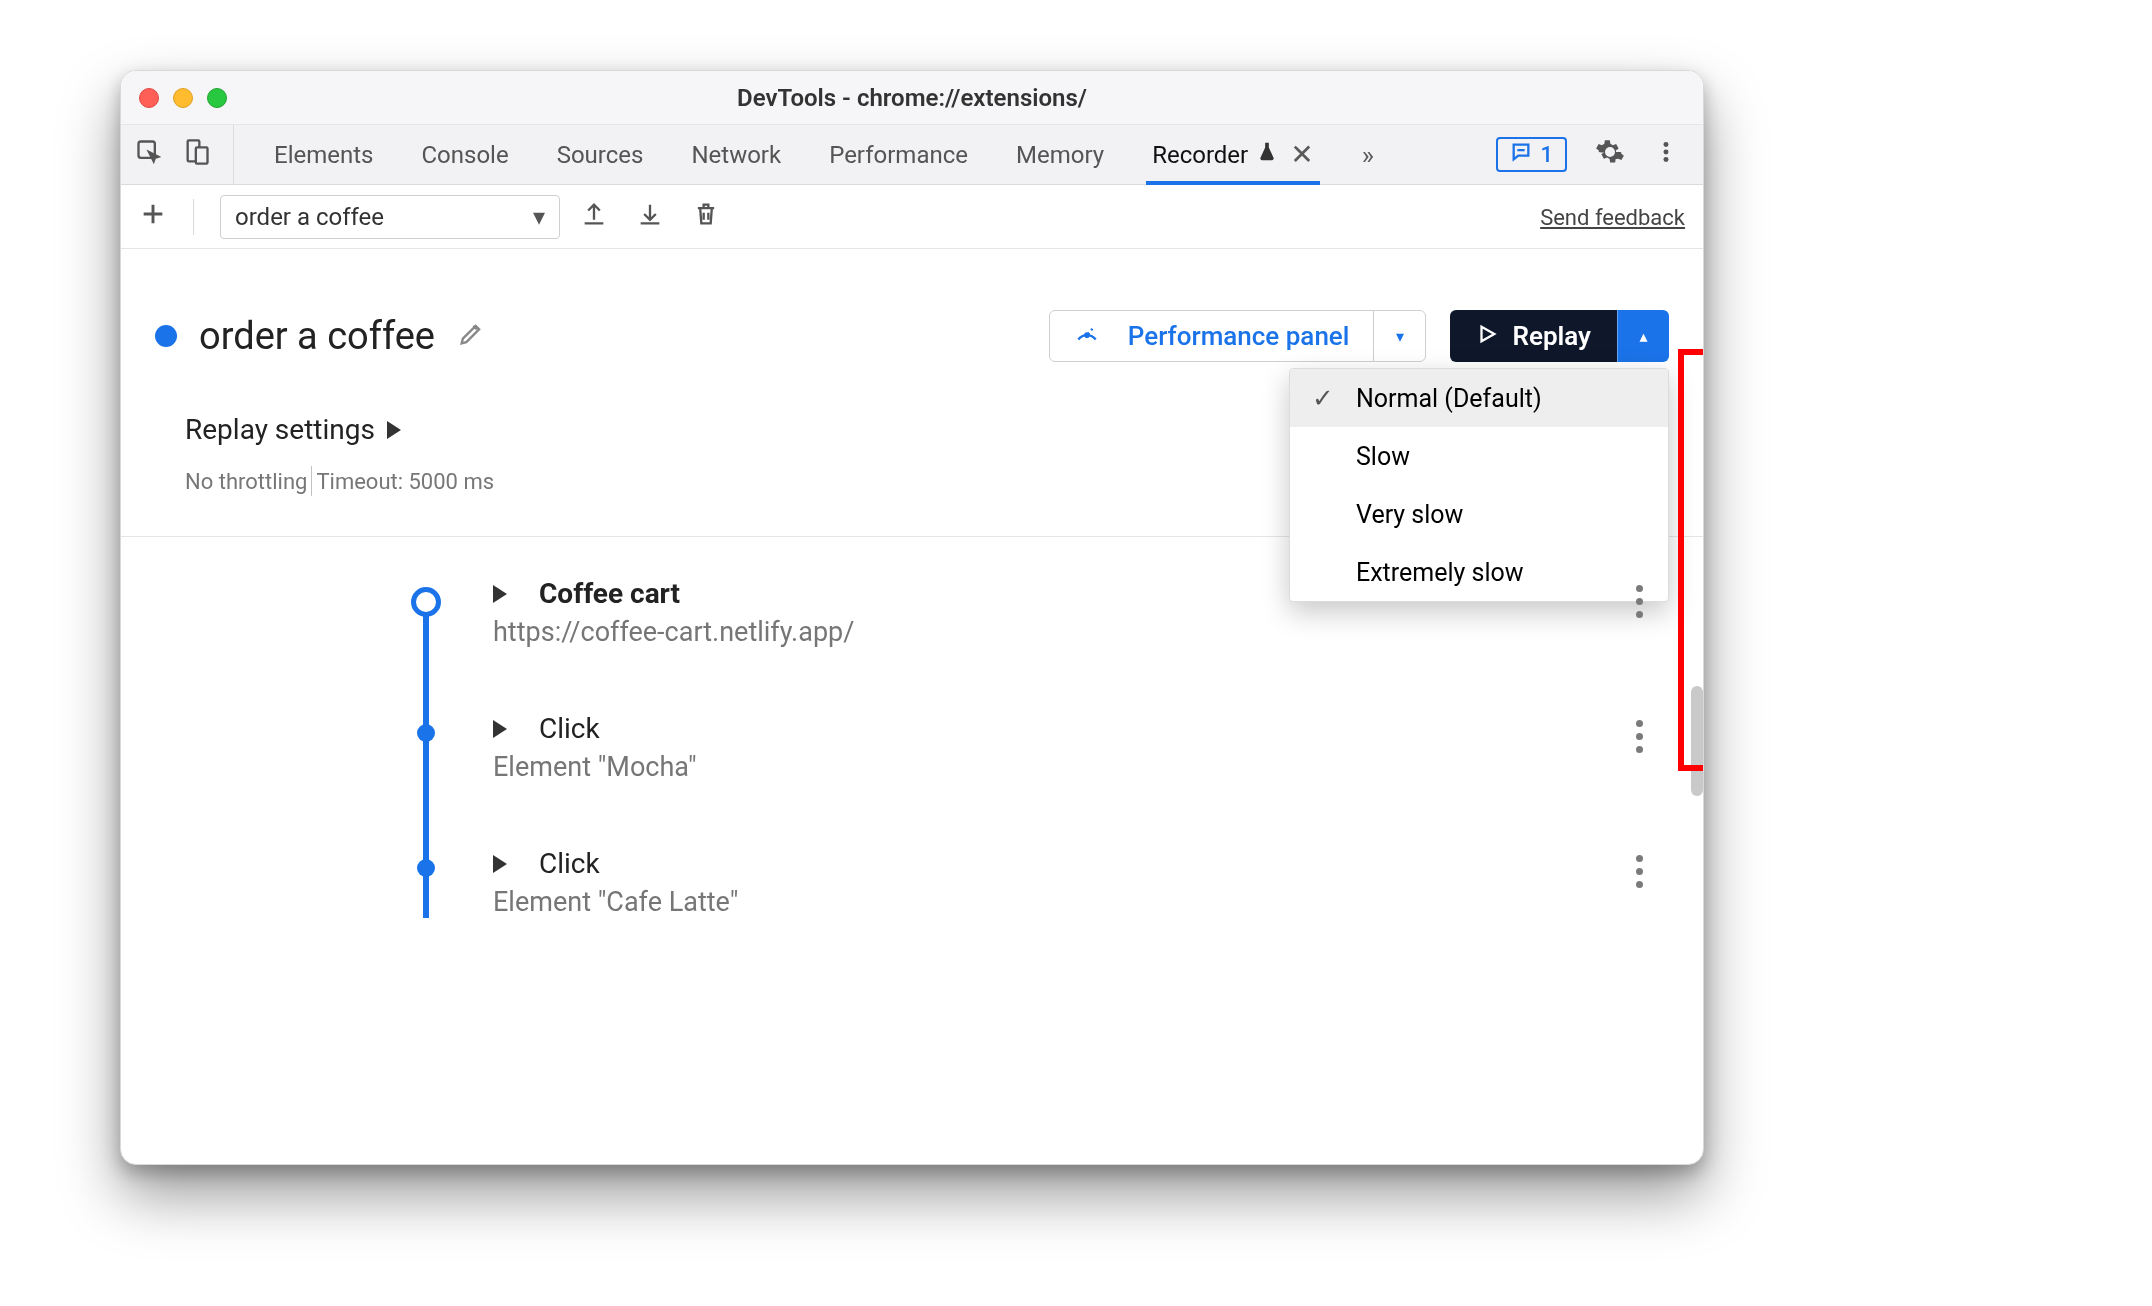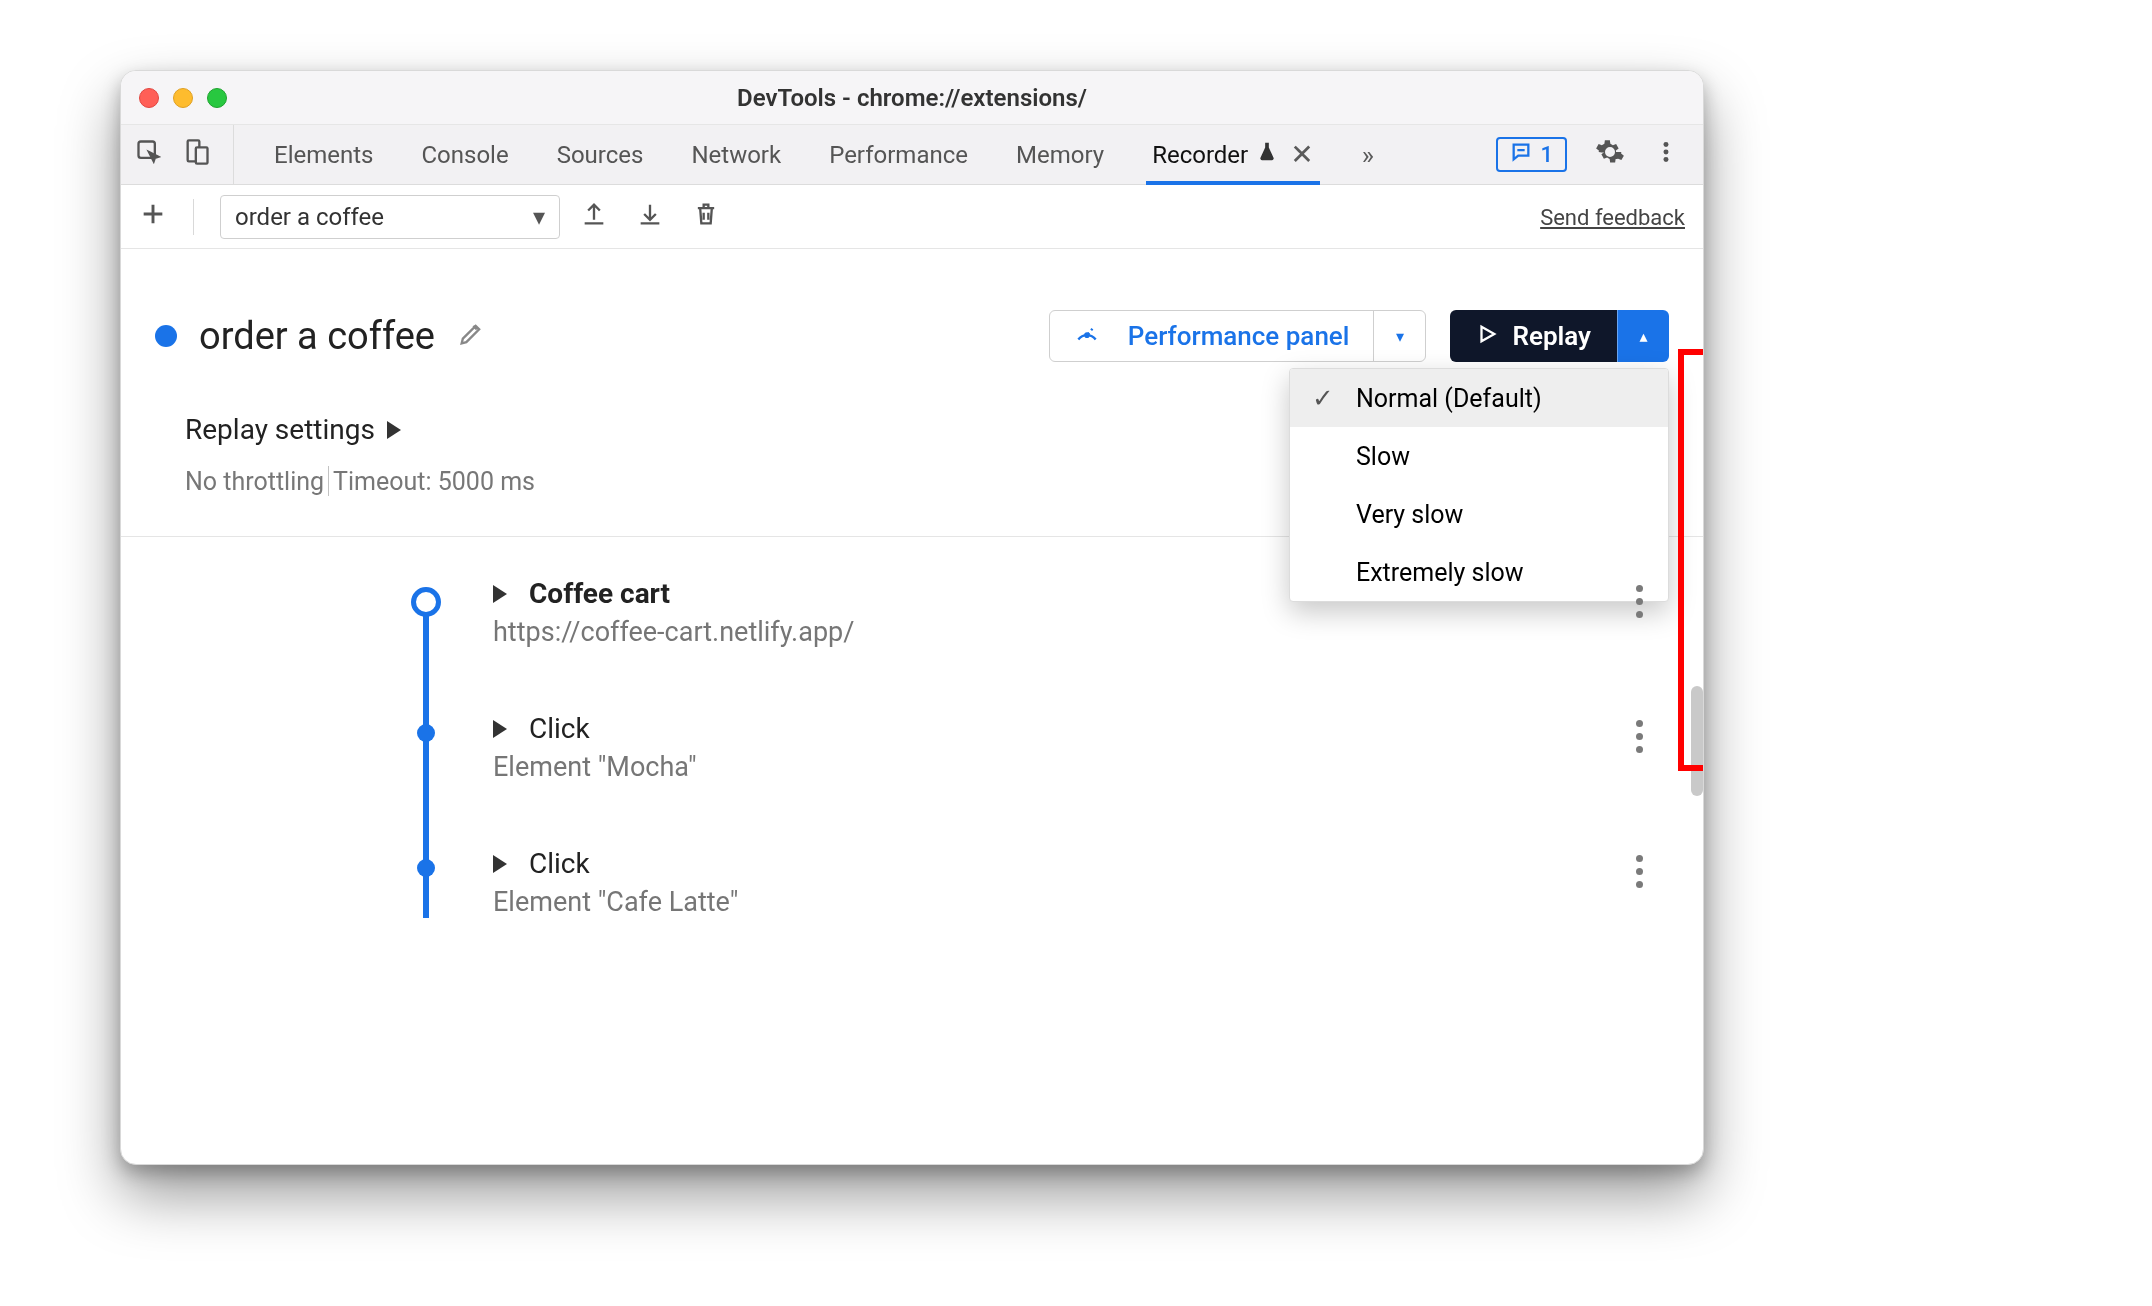--- a/index.html
+++ b/index.html
@@ -129,37 +129,37 @@
     z-index: 50;
     top: 278px; left: 1557px;
     width: 410px; height: 422px;
   }
   
   .settings {
     padding: 34px 64px 40px 64px;
     border-bottom: 1px solid #e5e5e5;
   }
   .settings-title { display: flex; align-items: center; gap: 12px; font-size: 28px; color: #222; font-weight: 400; }
-  .settings-meta { margin-top: 20px; display: flex; align-items: center; gap: 4px; font-size: 25px; color: #777; }
+  .settings-meta { margin-top: 20px; display: flex; align-items: center; gap: 4px; font-size: 22px; color: #777; }
   .meta-div { width: 1px; height: 30px; background: #c2c2c2; }
   
   .steps-wrap { position: relative; padding: 40px 40px 0 310px; }
   .timeline {
     position: absolute; left: 302px; top: 56px; bottom: 0; width: 6px; background: #1a73e8;
   }
   .step { position: relative; margin-bottom: 64px; padding-left: 62px; }
   .step .marker {
     position: absolute; left: -20px; top: 10px;
     width: 30px; height: 30px; border-radius: 50%;
     background: #fff; border: 5px solid #1a73e8;
   }
   .step.small .marker {
     width: 18px; height: 18px; border: none; background: #1a73e8; left: -14px; top: 12px;
   }
-  .step-head { display: flex; align-items: center; gap: 22px; text-align: center; }
+  .step-head { display: flex; align-items: center; gap: 32px; text-align: center; }
   .step-title { font-size: 28px; font-weight: 700; color: #222; }
   .step.small .step-title { font-weight: 400; }
   .step-sub { font-size: 27px; color: #767676; margin-top: 6px; }
   .tri-right { width: 0; height: 0; border-top: 9px solid transparent; border-bottom: 9px solid transparent; border-left: 14px solid #333; }
   .step-menu {
     position: absolute; right: 20px; top: 8px;
     display: flex; flex-direction: column; gap: 6px; cursor: pointer;
   }
   .step-menu span { width: 7px; height: 7px; border-radius: 50%; background: #7a7a7a; }
   

